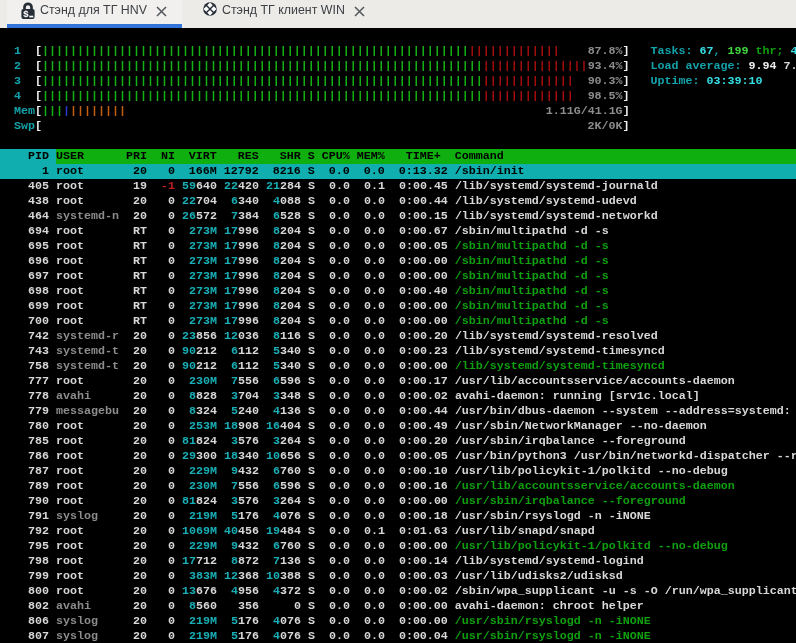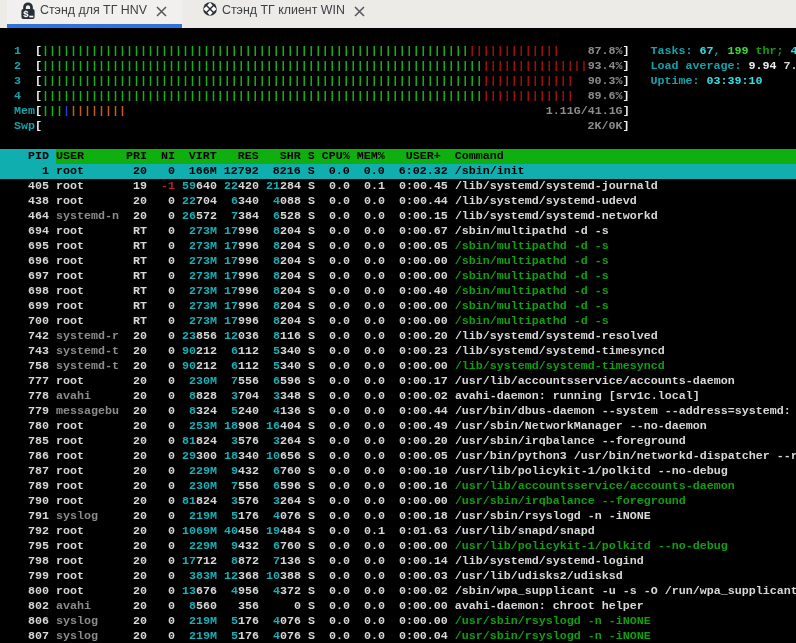--- a/index.html
+++ b/index.html
@@ -33,26 +33,26 @@
 <svg width="11" height="11" viewBox="0 0 11 11" style="position:absolute;left:354px;top:6px">
       <path d="M1 1 L10 10 M10 1 L1 10" stroke="#53565B" stroke-width="1.5"></path>
     </svg>
 </div>
 <div style="position:absolute;left:0;top:148.8px;width:796px;height:15px;background:#0FAF0F"></div>
 <div style="position:absolute;left:0;top:148.8px;width:56px;height:15px;background:#10AEAE"></div>
 <div style="position:absolute;left:0;top:163.8px;width:796px;height:15px;background:#10AEAE"></div>
 <pre id="term"><span style="color:#D8D8D8">  </span><span style="color:#13A3AB">1  </span><span style="color:#F0F0F0">[</span><span style="color:#15B015">|||||||||||||||||||||||||||||||||||||||||||||||||||||||||||||</span><span style="color:#A40D0D">|||||||||||||</span><span style="color:#D8D8D8">    </span><span style="color:#8C8C8C">87.8%</span><span style="color:#F0F0F0">]</span><span style="color:#D8D8D8">   </span><span style="color:#13A3AB">Tasks: </span><span style="color:#35DFE6">67</span><span style="color:#13A3AB">, </span><span style="color:#3FD93F">199</span><span style="color:#0FA00F"> thr; </span><span style="color:#35DFE6">4</span>
 <span style="color:#D8D8D8">  </span><span style="color:#13A3AB">2  </span><span style="color:#F0F0F0">[</span><span style="color:#15B015">|||||||||||||||||||||||||||||||||||||||||||||||||||||||||||||||</span><span style="color:#A40D0D">|||||||||||||||</span><span style="color:#8C8C8C">93.4%</span><span style="color:#F0F0F0">]</span><span style="color:#D8D8D8">   </span><span style="color:#13A3AB">Load average: </span><span style="color:#F0F0F0">9.94</span><span style="color:#D8D8D8"> </span><span style="color:#D8D8D8">7.</span>
 <span style="color:#D8D8D8">  </span><span style="color:#13A3AB">3  </span><span style="color:#F0F0F0">[</span><span style="color:#15B015">|||||||||||||||||||||||||||||||||||||||||||||||||||||||||||||||</span><span style="color:#A40D0D">|||||||||||||</span><span style="color:#D8D8D8">  </span><span style="color:#8C8C8C">90.3%</span><span style="color:#F0F0F0">]</span><span style="color:#D8D8D8">   </span><span style="color:#13A3AB">Uptime: </span><span style="color:#35DFE6">03:39:10</span>
-<span style="color:#D8D8D8">  </span><span style="color:#13A3AB">4  </span><span style="color:#F0F0F0">[</span><span style="color:#15B015">|||||||||||||||||||||||||||||||||||||||||||||||||||||||||||||||</span><span style="color:#A40D0D">|||||||||||||</span><span style="color:#D8D8D8">  </span><span style="color:#8C8C8C">89.6%</span><span style="color:#F0F0F0">]</span>
+<span style="color:#D8D8D8">  </span><span style="color:#13A3AB">4  </span><span style="color:#F0F0F0">[</span><span style="color:#15B015">|||||||||||||||||||||||||||||||||||||||||||||||||||||||||||||||</span><span style="color:#A40D0D">|||||||||||||</span><span style="color:#D8D8D8">  </span><span style="color:#8C8C8C">98.5%</span><span style="color:#F0F0F0">]</span>
 <span style="color:#D8D8D8">  </span><span style="color:#13A3AB">Mem</span><span style="color:#F0F0F0">[</span><span style="color:#15B015">|||</span><span style="color:#2A3BD0">|</span><span style="color:#C06010">||||||||</span><span style="color:#D8D8D8">                                                            </span><span style="color:#8C8C8C">1.11G/41.1G</span><span style="color:#F0F0F0">]</span>
 <span style="color:#D8D8D8">  </span><span style="color:#13A3AB">Swp</span><span style="color:#F0F0F0">[</span><span style="color:#D8D8D8">                                                                              </span><span style="color:#8C8C8C">2K/0K</span><span style="color:#F0F0F0">]</span>
 
-<span style="color:#000000">    PID USER      PRI  NI  VIRT   RES   SHR S CPU% MEM%   USER+  Command</span>
-<span style="color:#000000">      1 root       20   0  166M 12792  8216 S  0.0  0.0  6:02.32 /sbin/init</span>
+<span style="color:#000000">    PID USER      PRI  NI  VIRT   RES   SHR S CPU% MEM%   TIME+  Command</span>
+<span style="color:#000000">      1 root       20   0  166M 12792  8216 S  0.0  0.0  0:13.32 /sbin/init</span>
 <span style="color:#D8D8D8">    405</span><span style="color:#D8D8D8"> </span><span style="color:#D8D8D8">root     </span><span style="color:#D8D8D8"> </span><span style="color:#D8D8D8"> 19</span><span style="color:#D8D8D8"> </span><span style="color:#BD1E1E"> -1</span><span style="color:#D8D8D8"> </span><span style="color:#19AFB7">59</span><span style="color:#D8D8D8">640</span><span style="color:#D8D8D8"> </span><span style="color:#19AFB7">22</span><span style="color:#D8D8D8">420</span><span style="color:#D8D8D8"> </span><span style="color:#19AFB7">21</span><span style="color:#D8D8D8">284</span><span style="color:#D8D8D8"> </span><span style="color:#D8D8D8">S</span><span style="color:#D8D8D8"> </span><span style="color:#D8D8D8"> 0.0</span><span style="color:#D8D8D8"> </span><span style="color:#D8D8D8"> 0.1</span><span style="color:#D8D8D8"> </span><span style="color:#D8D8D8"> 0:00.45</span><span style="color:#D8D8D8"> </span><span style="color:#D8D8D8">/lib/systemd/systemd-journald</span>
 <span style="color:#D8D8D8">    438</span><span style="color:#D8D8D8"> </span><span style="color:#D8D8D8">root     </span><span style="color:#D8D8D8"> </span><span style="color:#D8D8D8"> 20</span><span style="color:#D8D8D8"> </span><span style="color:#D8D8D8">  0</span><span style="color:#D8D8D8"> </span><span style="color:#19AFB7">22</span><span style="color:#D8D8D8">704</span><span style="color:#D8D8D8"> </span><span style="color:#D8D8D8"> </span><span style="color:#19AFB7">6</span><span style="color:#D8D8D8">340</span><span style="color:#D8D8D8"> </span><span style="color:#D8D8D8"> </span><span style="color:#19AFB7">4</span><span style="color:#D8D8D8">088</span><span style="color:#D8D8D8"> </span><span style="color:#D8D8D8">S</span><span style="color:#D8D8D8"> </span><span style="color:#D8D8D8"> 0.0</span><span style="color:#D8D8D8"> </span><span style="color:#D8D8D8"> 0.0</span><span style="color:#D8D8D8"> </span><span style="color:#D8D8D8"> 0:00.44</span><span style="color:#D8D8D8"> </span><span style="color:#D8D8D8">/lib/systemd/systemd-udevd</span>
 <span style="color:#D8D8D8">    464</span><span style="color:#D8D8D8"> </span><span style="color:#8C8C8C">systemd-n</span><span style="color:#D8D8D8"> </span><span style="color:#D8D8D8"> 20</span><span style="color:#D8D8D8"> </span><span style="color:#D8D8D8">  0</span><span style="color:#D8D8D8"> </span><span style="color:#19AFB7">26</span><span style="color:#D8D8D8">572</span><span style="color:#D8D8D8"> </span><span style="color:#D8D8D8"> </span><span style="color:#19AFB7">7</span><span style="color:#D8D8D8">384</span><span style="color:#D8D8D8"> </span><span style="color:#D8D8D8"> </span><span style="color:#19AFB7">6</span><span style="color:#D8D8D8">528</span><span style="color:#D8D8D8"> </span><span style="color:#D8D8D8">S</span><span style="color:#D8D8D8"> </span><span style="color:#D8D8D8"> 0.0</span><span style="color:#D8D8D8"> </span><span style="color:#D8D8D8"> 0.0</span><span style="color:#D8D8D8"> </span><span style="color:#D8D8D8"> 0:00.15</span><span style="color:#D8D8D8"> </span><span style="color:#D8D8D8">/lib/systemd/systemd-networkd</span>
 <span style="color:#D8D8D8">    694</span><span style="color:#D8D8D8"> </span><span style="color:#D8D8D8">root     </span><span style="color:#D8D8D8"> </span><span style="color:#D8D8D8"> RT</span><span style="color:#D8D8D8"> </span><span style="color:#D8D8D8">  0</span><span style="color:#D8D8D8"> </span><span style="color:#D8D8D8"> </span><span style="color:#19AFB7">273M</span><span style="color:#D8D8D8"> </span><span style="color:#19AFB7">17</span><span style="color:#D8D8D8">996</span><span style="color:#D8D8D8"> </span><span style="color:#D8D8D8"> </span><span style="color:#19AFB7">8</span><span style="color:#D8D8D8">204</span><span style="color:#D8D8D8"> </span><span style="color:#D8D8D8">S</span><span style="color:#D8D8D8"> </span><span style="color:#D8D8D8"> 0.0</span><span style="color:#D8D8D8"> </span><span style="color:#D8D8D8"> 0.0</span><span style="color:#D8D8D8"> </span><span style="color:#D8D8D8"> 0:00.67</span><span style="color:#D8D8D8"> </span><span style="color:#D8D8D8">/sbin/multipathd -d -s</span>
 <span style="color:#D8D8D8">    695</span><span style="color:#D8D8D8"> </span><span style="color:#D8D8D8">root     </span><span style="color:#D8D8D8"> </span><span style="color:#D8D8D8"> RT</span><span style="color:#D8D8D8"> </span><span style="color:#D8D8D8">  0</span><span style="color:#D8D8D8"> </span><span style="color:#D8D8D8"> </span><span style="color:#19AFB7">273M</span><span style="color:#D8D8D8"> </span><span style="color:#19AFB7">17</span><span style="color:#D8D8D8">996</span><span style="color:#D8D8D8"> </span><span style="color:#D8D8D8"> </span><span style="color:#19AFB7">8</span><span style="color:#D8D8D8">204</span><span style="color:#D8D8D8"> </span><span style="color:#D8D8D8">S</span><span style="color:#D8D8D8"> </span><span style="color:#D8D8D8"> 0.0</span><span style="color:#D8D8D8"> </span><span style="color:#D8D8D8"> 0.0</span><span style="color:#D8D8D8"> </span><span style="color:#D8D8D8"> 0:00.05</span><span style="color:#D8D8D8"> </span><span style="color:#0FA00F">/sbin/multipathd -d -s</span>
 <span style="color:#D8D8D8">    696</span><span style="color:#D8D8D8"> </span><span style="color:#D8D8D8">root     </span><span style="color:#D8D8D8"> </span><span style="color:#D8D8D8"> RT</span><span style="color:#D8D8D8"> </span><span style="color:#D8D8D8">  0</span><span style="color:#D8D8D8"> </span><span style="color:#D8D8D8"> </span><span style="color:#19AFB7">273M</span><span style="color:#D8D8D8"> </span><span style="color:#19AFB7">17</span><span style="color:#D8D8D8">996</span><span style="color:#D8D8D8"> </span><span style="color:#D8D8D8"> </span><span style="color:#19AFB7">8</span><span style="color:#D8D8D8">204</span><span style="color:#D8D8D8"> </span><span style="color:#D8D8D8">S</span><span style="color:#D8D8D8"> </span><span style="color:#D8D8D8"> 0.0</span><span style="color:#D8D8D8"> </span><span style="color:#D8D8D8"> 0.0</span><span style="color:#D8D8D8"> </span><span style="color:#D8D8D8"> 0:00.00</span><span style="color:#D8D8D8"> </span><span style="color:#0FA00F">/sbin/multipathd -d -s</span>
 <span style="color:#D8D8D8">    697</span><span style="color:#D8D8D8"> </span><span style="color:#D8D8D8">root     </span><span style="color:#D8D8D8"> </span><span style="color:#D8D8D8"> RT</span><span style="color:#D8D8D8"> </span><span style="color:#D8D8D8">  0</span><span style="color:#D8D8D8"> </span><span style="color:#D8D8D8"> </span><span style="color:#19AFB7">273M</span><span style="color:#D8D8D8"> </span><span style="color:#19AFB7">17</span><span style="color:#D8D8D8">996</span><span style="color:#D8D8D8"> </span><span style="color:#D8D8D8"> </span><span style="color:#19AFB7">8</span><span style="color:#D8D8D8">204</span><span style="color:#D8D8D8"> </span><span style="color:#D8D8D8">S</span><span style="color:#D8D8D8"> </span><span style="color:#D8D8D8"> 0.0</span><span style="color:#D8D8D8"> </span><span style="color:#D8D8D8"> 0.0</span><span style="color:#D8D8D8"> </span><span style="color:#D8D8D8"> 0:00.00</span><span style="color:#D8D8D8"> </span><span style="color:#0FA00F">/sbin/multipathd -d -s</span>
 <span style="color:#D8D8D8">    698</span><span style="color:#D8D8D8"> </span><span style="color:#D8D8D8">root     </span><span style="color:#D8D8D8"> </span><span style="color:#D8D8D8"> RT</span><span style="color:#D8D8D8"> </span><span style="color:#D8D8D8">  0</span><span style="color:#D8D8D8"> </span><span style="color:#D8D8D8"> </span><span style="color:#19AFB7">273M</span><span style="color:#D8D8D8"> </span><span style="color:#19AFB7">17</span><span style="color:#D8D8D8">996</span><span style="color:#D8D8D8"> </span><span style="color:#D8D8D8"> </span><span style="color:#19AFB7">8</span><span style="color:#D8D8D8">204</span><span style="color:#D8D8D8"> </span><span style="color:#D8D8D8">S</span><span style="color:#D8D8D8"> </span><span style="color:#D8D8D8"> 0.0</span><span style="color:#D8D8D8"> </span><span style="color:#D8D8D8"> 0.0</span><span style="color:#D8D8D8"> </span><span style="color:#D8D8D8"> 0:00.40</span><span style="color:#D8D8D8"> </span><span style="color:#0FA00F">/sbin/multipathd -d -s</span>
 <span style="color:#D8D8D8">    699</span><span style="color:#D8D8D8"> </span><span style="color:#D8D8D8">root     </span><span style="color:#D8D8D8"> </span><span style="color:#D8D8D8"> RT</span><span style="color:#D8D8D8"> </span><span style="color:#D8D8D8">  0</span><span style="color:#D8D8D8"> </span><span style="color:#D8D8D8"> </span><span style="color:#19AFB7">273M</span><span style="color:#D8D8D8"> </span><span style="color:#19AFB7">17</span><span style="color:#D8D8D8">996</span><span style="color:#D8D8D8"> </span><span style="color:#D8D8D8"> </span><span style="color:#19AFB7">8</span><span style="color:#D8D8D8">204</span><span style="color:#D8D8D8"> </span><span style="color:#D8D8D8">S</span><span style="color:#D8D8D8"> </span><span style="color:#D8D8D8"> 0.0</span><span style="color:#D8D8D8"> </span><span style="color:#D8D8D8"> 0.0</span><span style="color:#D8D8D8"> </span><span style="color:#D8D8D8"> 0:00.00</span><span style="color:#D8D8D8"> </span><span style="color:#0FA00F">/sbin/multipathd -d -s</span>
 <span style="color:#D8D8D8">    700</span><span style="color:#D8D8D8"> </span><span style="color:#D8D8D8">root     </span><span style="color:#D8D8D8"> </span><span style="color:#D8D8D8"> RT</span><span style="color:#D8D8D8"> </span><span style="color:#D8D8D8">  0</span><span style="color:#D8D8D8"> </span><span style="color:#D8D8D8"> </span><span style="color:#19AFB7">273M</span><span style="color:#D8D8D8"> </span><span style="color:#19AFB7">17</span><span style="color:#D8D8D8">996</span><span style="color:#D8D8D8"> </span><span style="color:#D8D8D8"> </span><span style="color:#19AFB7">8</span><span style="color:#D8D8D8">204</span><span style="color:#D8D8D8"> </span><span style="color:#D8D8D8">S</span><span style="color:#D8D8D8"> </span><span style="color:#D8D8D8"> 0.0</span><span style="color:#D8D8D8"> </span><span style="color:#D8D8D8"> 0.0</span><span style="color:#D8D8D8"> </span><span style="color:#D8D8D8"> 0:00.00</span><span style="color:#D8D8D8"> </span><span style="color:#0FA00F">/sbin/multipathd -d -s</span>

